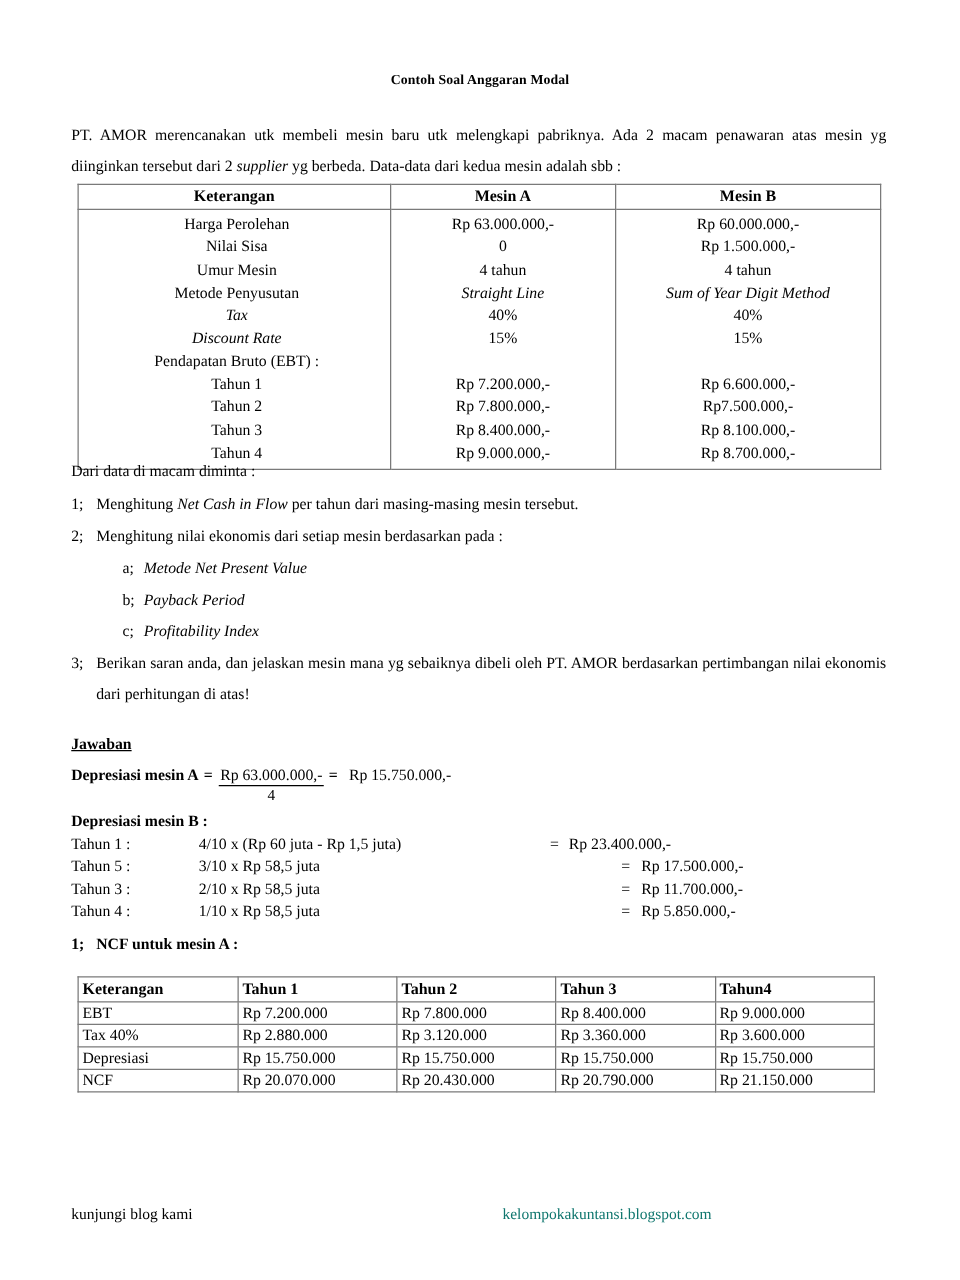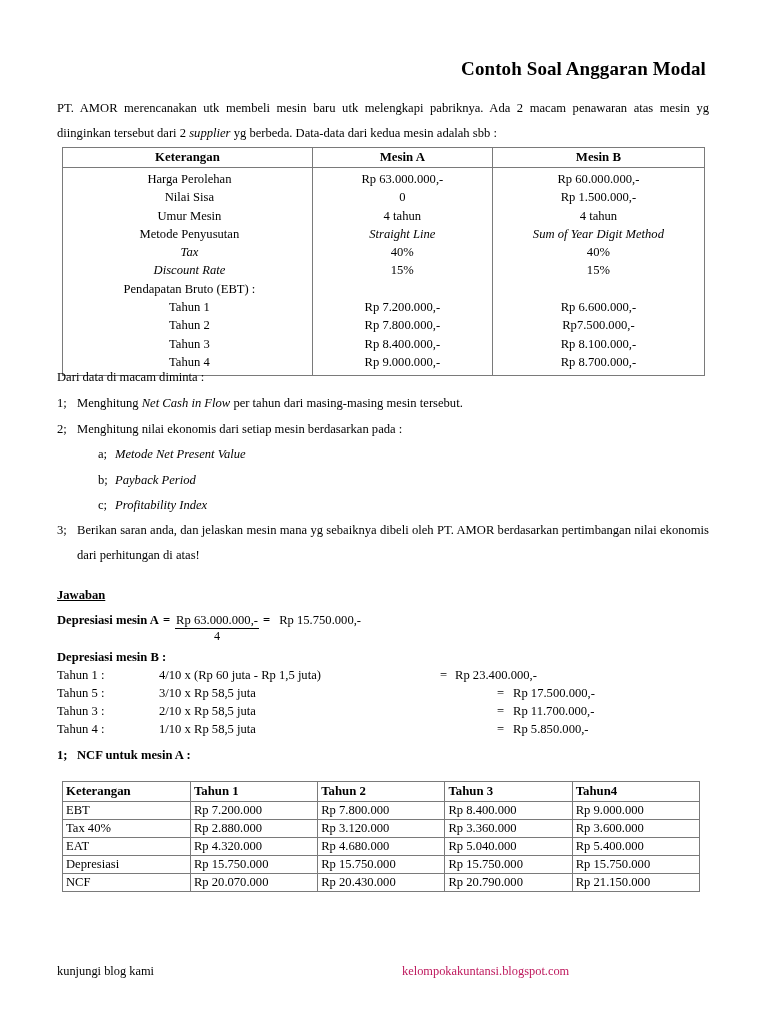--- a/index.html
+++ b/index.html
@@ -21,22 +21,22 @@
     width: 768px;
     height: 1024px;
   }
 
   
   .doc-title {
     position: absolute;
     left: 62px;
     top: 58px;
     width: 644px;
-    text-align: right;
-    font-size: 19px;
+    text-align: center;
+    font-size: 11px;
     font-weight: bold;
     letter-spacing: 0.1px;
   }
 
   
   .intro {
     position: absolute;
     left: 57px;
     top: 96px;
     width: 652px;
@@ -371,39 +371,32 @@
         <td class="num">Rp   9.000.000</td>
       </tr>
       <tr>
         <td class="cket">Tax 40%</td>
         <td class="num">Rp   2.880.000</td>
         <td class="num">Rp   3.120.000</td>
         <td class="num">Rp   3.360.000</td>
         <td class="num">Rp   3.600.000</td>
       </tr>
       <tr>
-        <td class="cket">EAT</td>
-        <td class="num">Rp   4.320.000</td>
-        <td class="num">Rp   4.680.000</td>
-        <td class="num">Rp   5.040.000</td>
-        <td class="num">Rp   5.400.000</td>
-      </tr>
-      <tr>
         <td class="cket">Depresiasi</td>
         <td class="num">Rp 15.750.000</td>
         <td class="num">Rp 15.750.000</td>
         <td class="num">Rp 15.750.000</td>
         <td class="num">Rp 15.750.000</td>
       </tr>
       <tr>
         <td class="cket">NCF</td>
         <td class="num">Rp 20.070.000</td>
         <td class="num">Rp 20.430.000</td>
         <td class="num">Rp 20.790.000</td>
         <td class="num">Rp 21.150.000</td>
       </tr>
     </tbody>
   </table>
 
   <div class="foot-left">kunjungi blog kami</div>
-  <div class="foot-right" style="color: #be185d;">kelompokakuntansi.blogspot.com</div>
+  <div class="foot-right" style="color: #0f766e;">kelompokakuntansi.blogspot.com</div>
 
 </div>
 
 </body></html>

